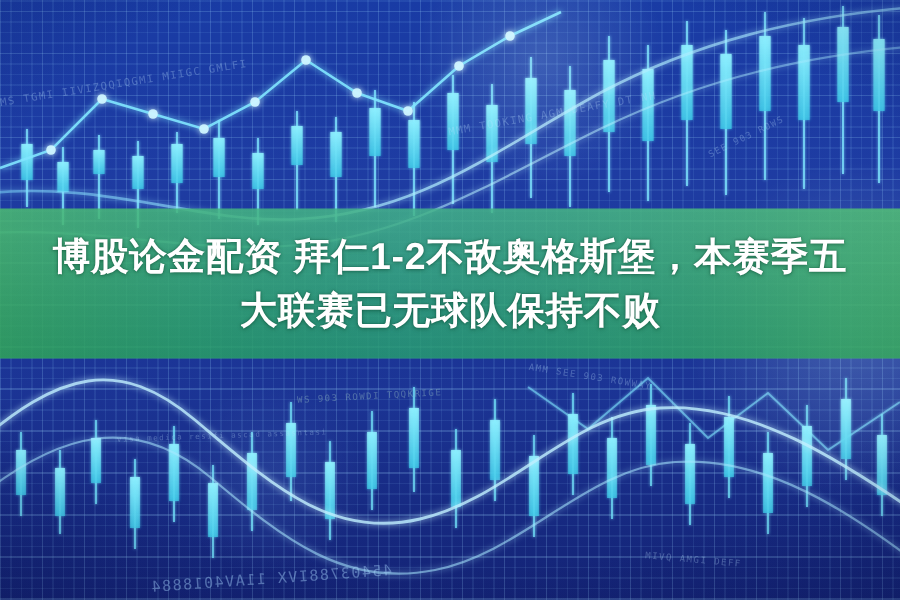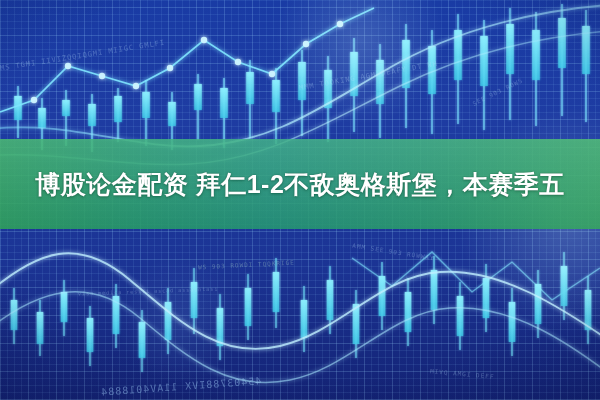--- a/index.html
+++ b/index.html
@@ -52,21 +52,21 @@
     mix-blend-mode:screen;
   }
   #vignette{
     background:radial-gradient(ellipse 120% 110% at 50% 45%, transparent 45%, rgba(5,10,50,.55) 100%);
   }
 
   svg.layer{pointer-events:none;}
 
   
   #green-band{
-    position:absolute;left:0;right:0;top:139px;height:90px;
+    position:absolute;left:0;right:0;top:139px;height:100px;
     background:linear-gradient(90deg,
         rgba(50,175,95,.86) 0%,
         rgba(42,170,108,.84) 22%,
         rgba(40,168,120,.82) 45%,
         rgba(46,172,112,.84) 70%,
         rgba(58,180,100,.86) 100%);
     display:flex;flex-direction:column;
     align-items:center;justify-content:center;
     gap:4px;
   }
@@ -275,16 +275,17 @@
   <div class="photo-text" id="ptext-1">CMS TGMI IIVIZQQIQGMI MIIGC GMLFI</div>
   <div class="photo-text" id="ptext-2">MMM TOOKING AGM DEAFY DT NH</div>
   <div class="photo-text" id="ptext-3">SEE 903 ROWS</div>
   <div class="photo-text" id="ptext-7">visa medica resifi ascad  assasntasi</div>
   <div class="photo-text" id="ptext-5">AMM SEE 903 ROWWAY</div>
   <div class="photo-text" id="ptext-8">MIVQ AMGI DEFF</div>
   <div class="photo-text" id="ptext-6">45403788IVX 11AV4018884</div>
 
   <div id="green-band">
     <div class="headline-line">博股论金配资 拜仁1-2不敌奥格斯堡，本赛季五</div>
+    <div class="headline-line">大联赛已无球队保持不败</div>
     <div class="photo-text" id="ptext-4">WS 903 ROWDI TQQKRIGE</div>
   </div>
 
 </div>
 
 </body></html>

